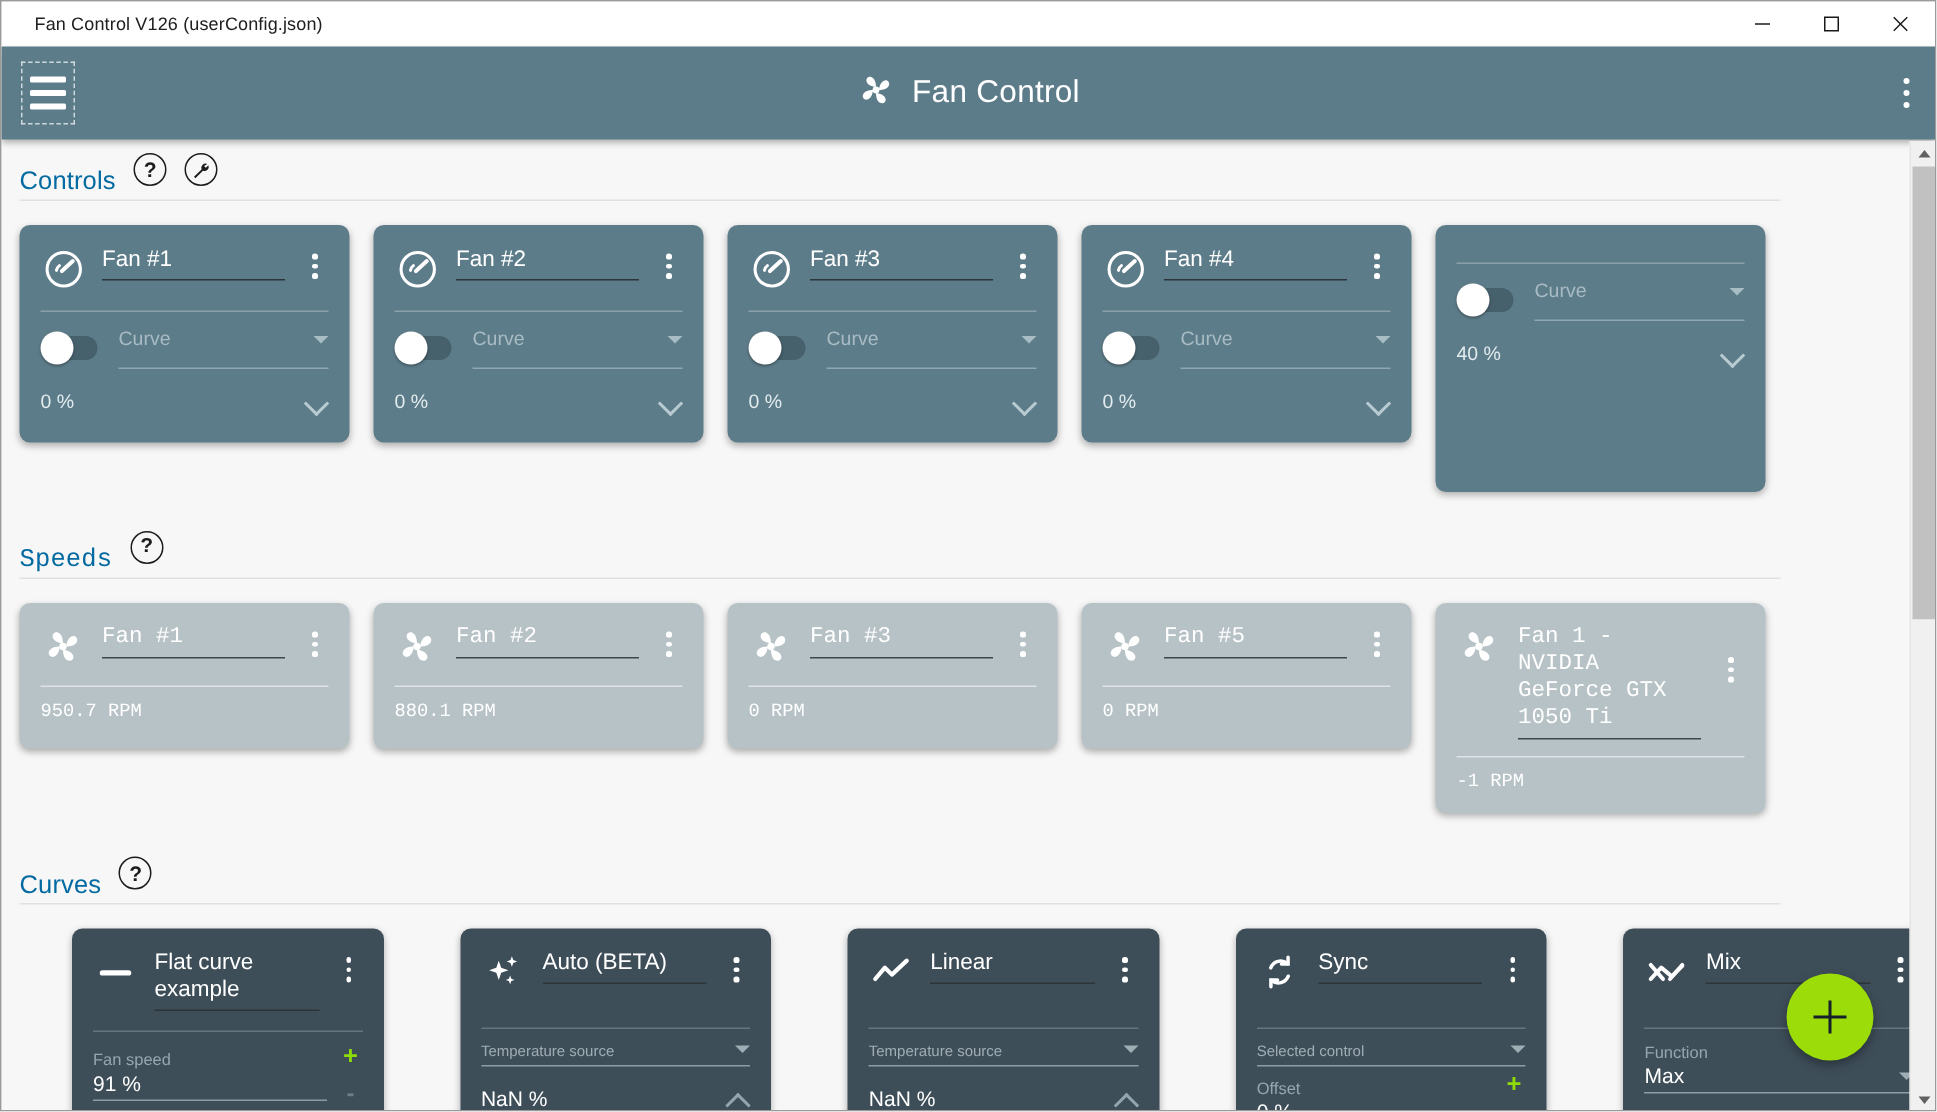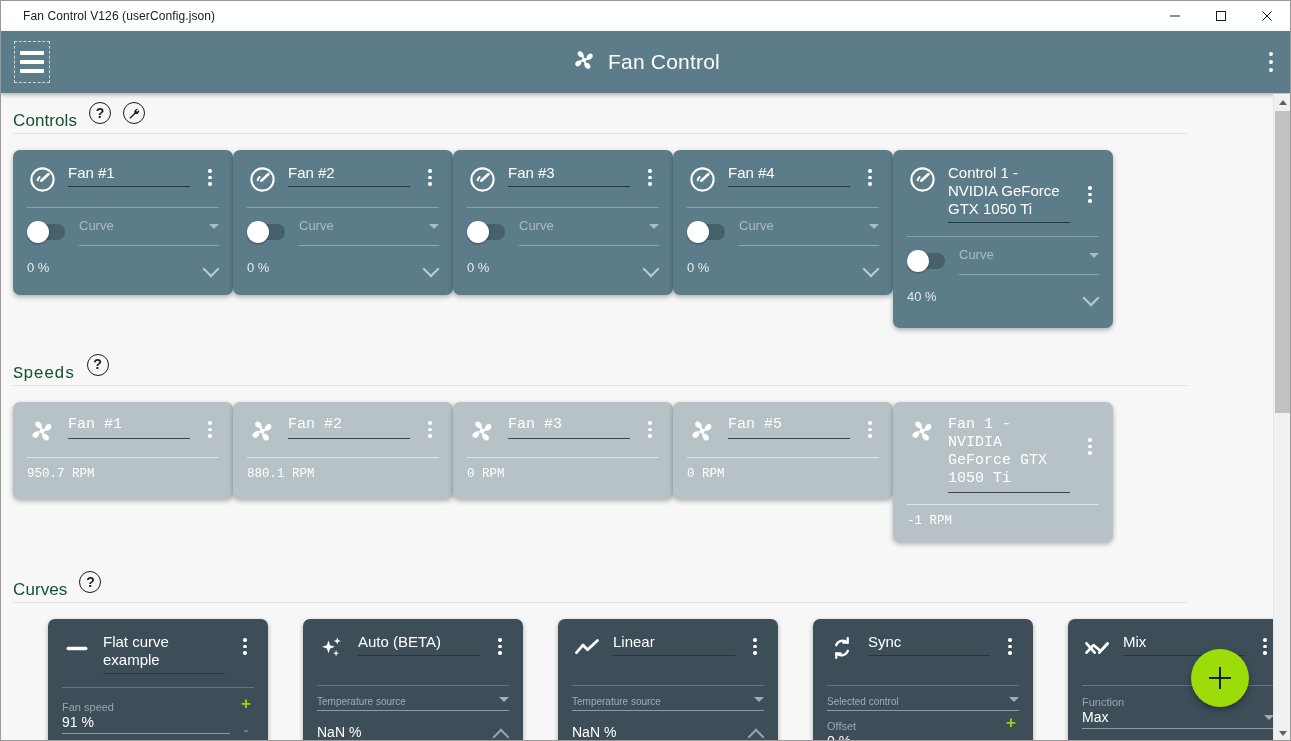--- a/index.html
+++ b/index.html
@@ -93,38 +93,39 @@
     overflow: hidden;
     padding-left: 12px;
   }
   .section { margin-top: 0; }
   .section-head {
     display: flex; align-items: center; gap: 12px;
     height: 40px;
     padding-left: 0px;
   }
   .section-title {
-    font-size: 17px; color: #14532d; font-weight: 400;
+    font-size: 17px; color: #0369a1; font-weight: 400;
     letter-spacing: .1px;
     margin-top: 16px;
   }
   .circ-icon {
     width: 22px; height: 22px; border-radius: 50%;
     border: 1.6px solid #1c1c1c;
     display: flex; align-items: center; justify-content: center;
     cursor: pointer;
     flex: none;
   }
   .circ-icon.q { font-size: 14px; color: #1c1c1c; font-weight: 600; line-height: 1; }
   .section-rule {
     height: 1px; background: #e0e0e0;
     width: 1174px;
   }
   .cards-row {
     display: flex;
+    gap: 16px;
     align-items: flex-start;
     padding-top: 16px;
   }
 
   
   .card {
     width: 220px;
     border-radius: 7px;
     padding: 12px 14px 14px 14px;
     box-shadow: 0 2px 5px rgba(0,0,0,.30);
@@ -527,38 +528,20 @@
               <span class="caret"></span>
             </div>
           </div>
           <div class="pct-row">
             <span class="pct-val">0 %</span>
             <span class="chev-down"></span>
           </div>
         </div>
 
         <div class="card control" style="min-height:178px;">
-          <div class="card-top">
-            <span class="card-icon">
-              <svg width="29" height="29" viewBox="0 0 24 24" fill="none" stroke="#ffffff" stroke-width="1.7">
-                <circle cx="12" cy="12" r="9.2"></circle>
-                <path d="M17 7.5 11 13" stroke-linecap="round" stroke-width="2.2"></path>
-                <path d="M8 12.6a4 4 0 0 1 1.6-2.6" stroke-linecap="round"></path>
-              </svg>
-            </span>
-            <div class="card-name-wrap">
-              <div class="card-name">Control 1 - NVIDIA GeForce GTX 1050 Ti</div>
-              <div class="name-underline"></div>
-            </div>
-            <div class="kebab" style="padding-top:24px;">
-                <i></i>
-                <i></i>
-                <i></i>
-              </div>
-          </div>
           <div class="card-divider"></div>
           <div class="ctrl-row">
             <div class="toggle">
                 <span class="knob"></span>
               </div>
             <div class="select">
               <span class="sel-text">Curve</span>
               <span class="caret"></span>
             </div>
           </div>

